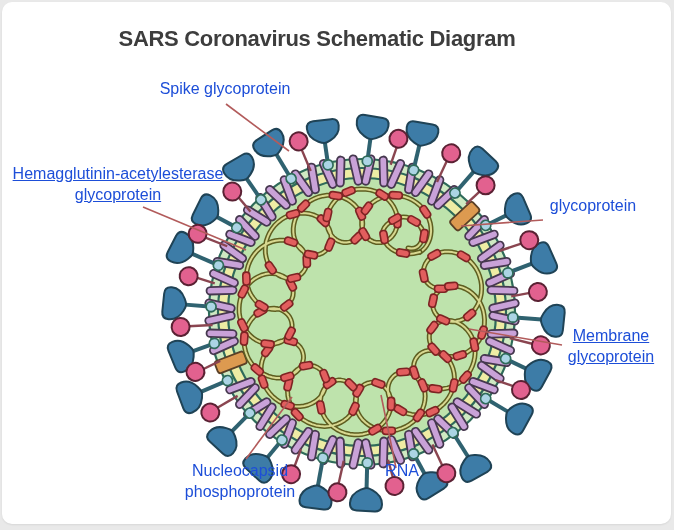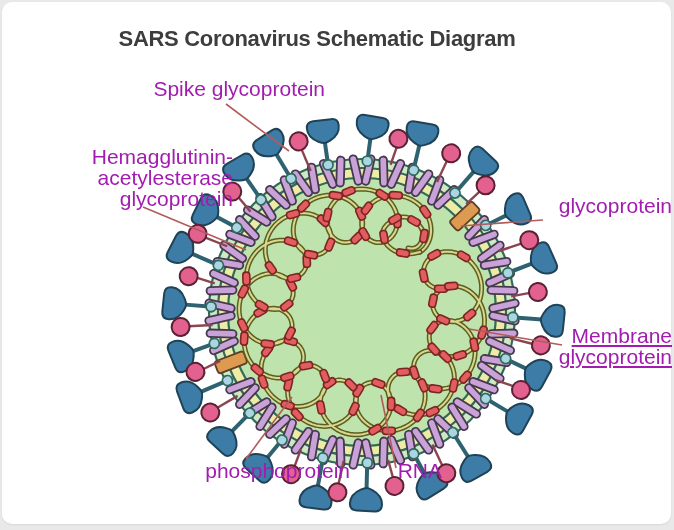--- a/index.html
+++ b/index.html
@@ -14,25 +14,25 @@
     box-shadow:0 1px 2px rgba(0,0,0,0.08);
   }
   #virus-svg{position:absolute;left:0;top:0;}
   .title{
     position:absolute;left:9px;top:26px;width:616px;
     text-align:center;
     font-size:22px;font-weight:700;letter-spacing:-0.3px;
     color:#3d3d3d;
   }
   .lbl{
-    position:absolute;text-align:right;
-    font-size:21px;line-height:21px;color:#a21caf;
+    position:absolute;text-align:center;
+    font-size:16px;line-height:21px;color:#1d4ed8;
   }
   .lbl-spike{left:125px;top:78px;width:200px;}
-  .lbl-hema{left:3px;top:146px;width:230px;}
+  .lbl-hema{left:3px;top:163px;width:230px;text-decoration:underline;}
   .lbl-senv{left:514px;top:195px;width:158px;}
   .lbl-memb{left:550px;top:325px;width:122px;text-decoration:underline;}
   .lbl-nucl{left:130px;top:460px;width:220px;}
   .lbl-rna{left:362px;top:460px;width:80px;}
 </style>
 </head>
 <body>
 
 <div class="card"></div>
 
@@ -465,18 +465,19 @@
 <div class="lbl lbl-senv">
   <div>glycoprotein</div>
 </div>
 
 <div class="lbl lbl-memb">
   <div>Membrane</div>
   <div>glycoprotein</div>
 </div>
 
 <div class="lbl lbl-nucl">
+  <div>Nucleocapsid</div>
   <div>phosphoprotein</div>
 </div>
 
 <div class="lbl lbl-rna">
   <div>RNA</div>
 </div>
 
 </body></html>

